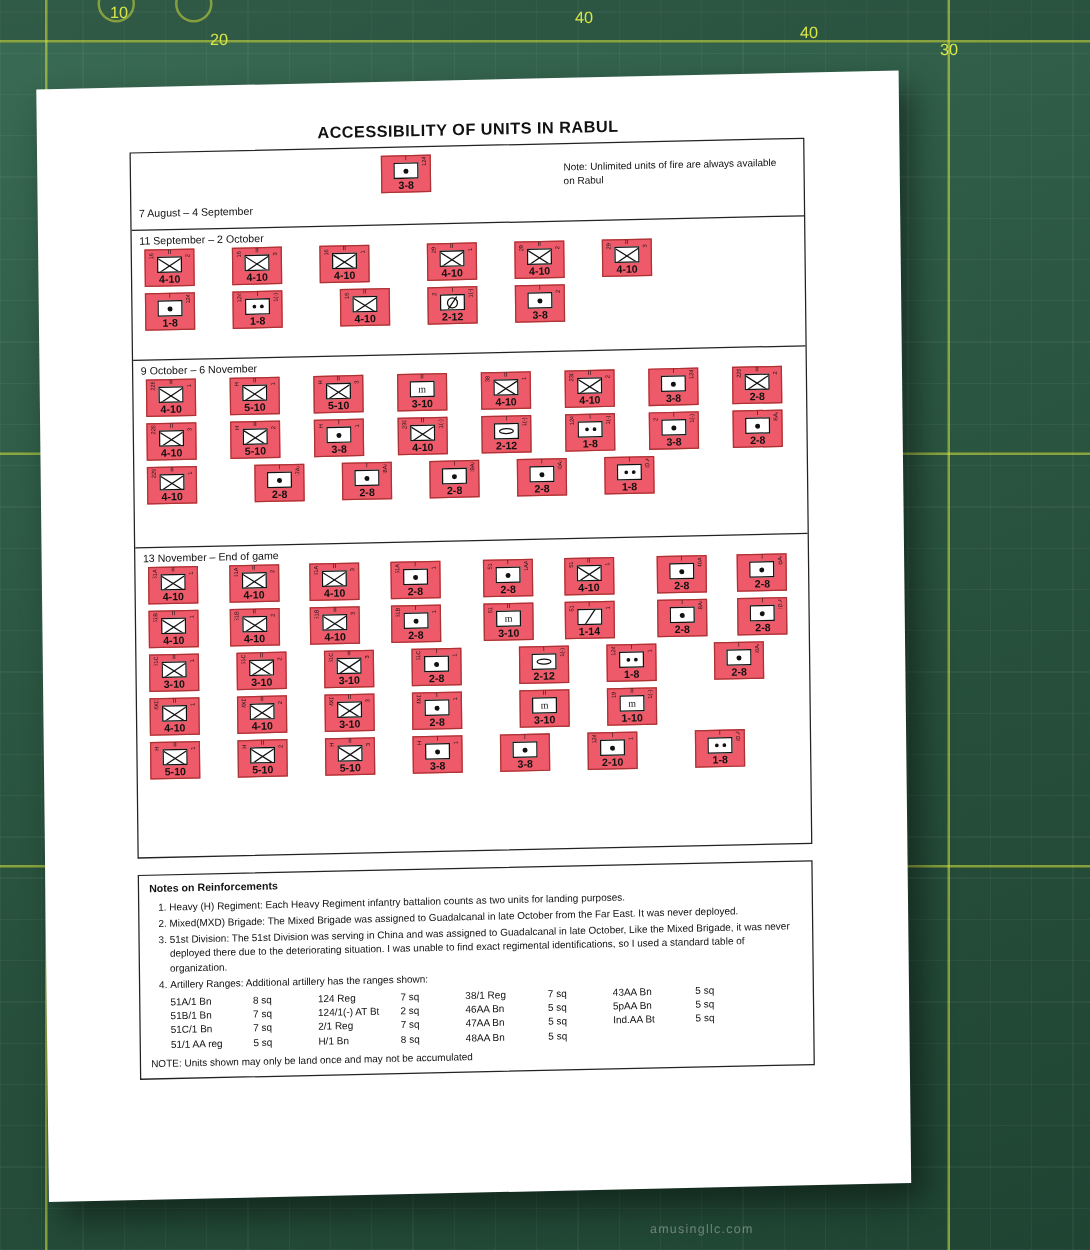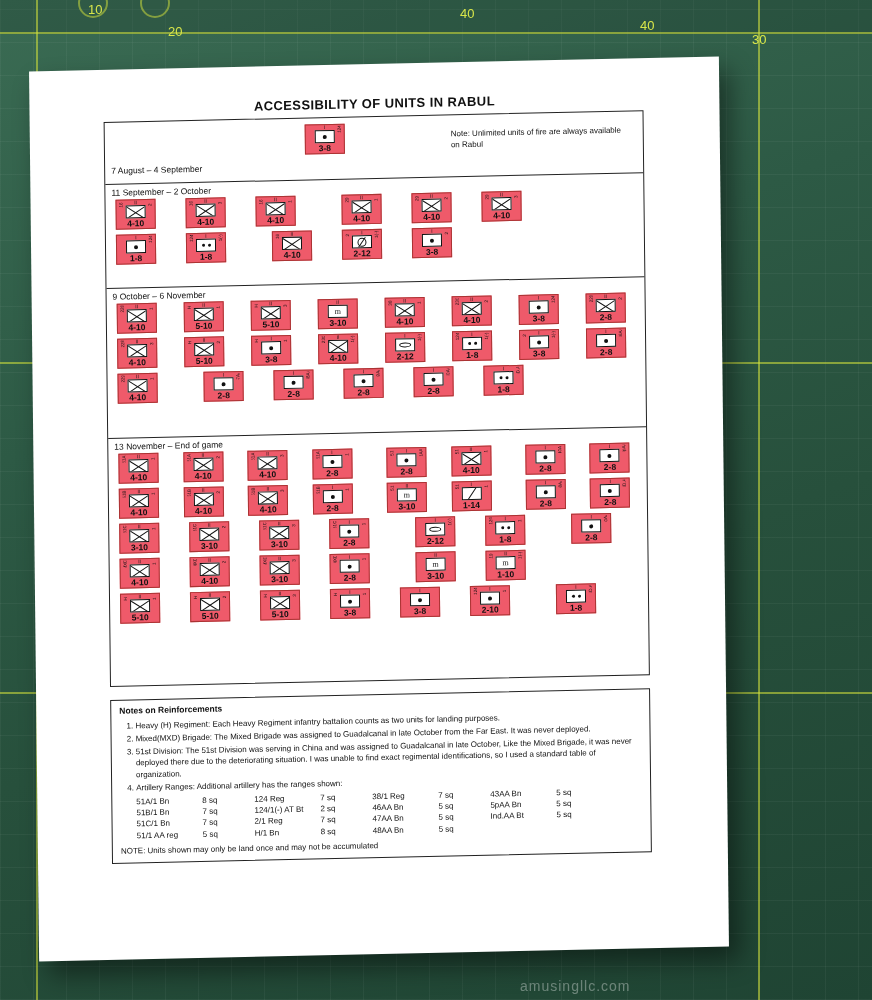--- a/index.html
+++ b/index.html
@@ -27,21 +27,21 @@
   .ticklabel{
     position:absolute;color:#d8e64a;font-size:13px;
     font-family:"Liberation Sans", sans-serif;
   }
   .arcmark{
     position:absolute;border:2px solid rgba(215,230,60,0.5);
     border-radius:50%;width:26px;height:26px;
   }
   #watermark{
     position:absolute;left:520px;top:978px;color:rgba(255,255,255,0.35);
-    font-size:14px;letter-spacing:1px;
+    font-size:10px;letter-spacing:1px;
   }
 
   
   #sheet{
     position:absolute;
     left:34px;top:64px;width:690px;height:890px;
     background:#ffffff;
     transform: rotate(-1.25deg) skewX(-0.6deg);
     transform-origin: 50% 50%;
     box-shadow: 10px 14px 26px rgba(0,0,0,0.45);

